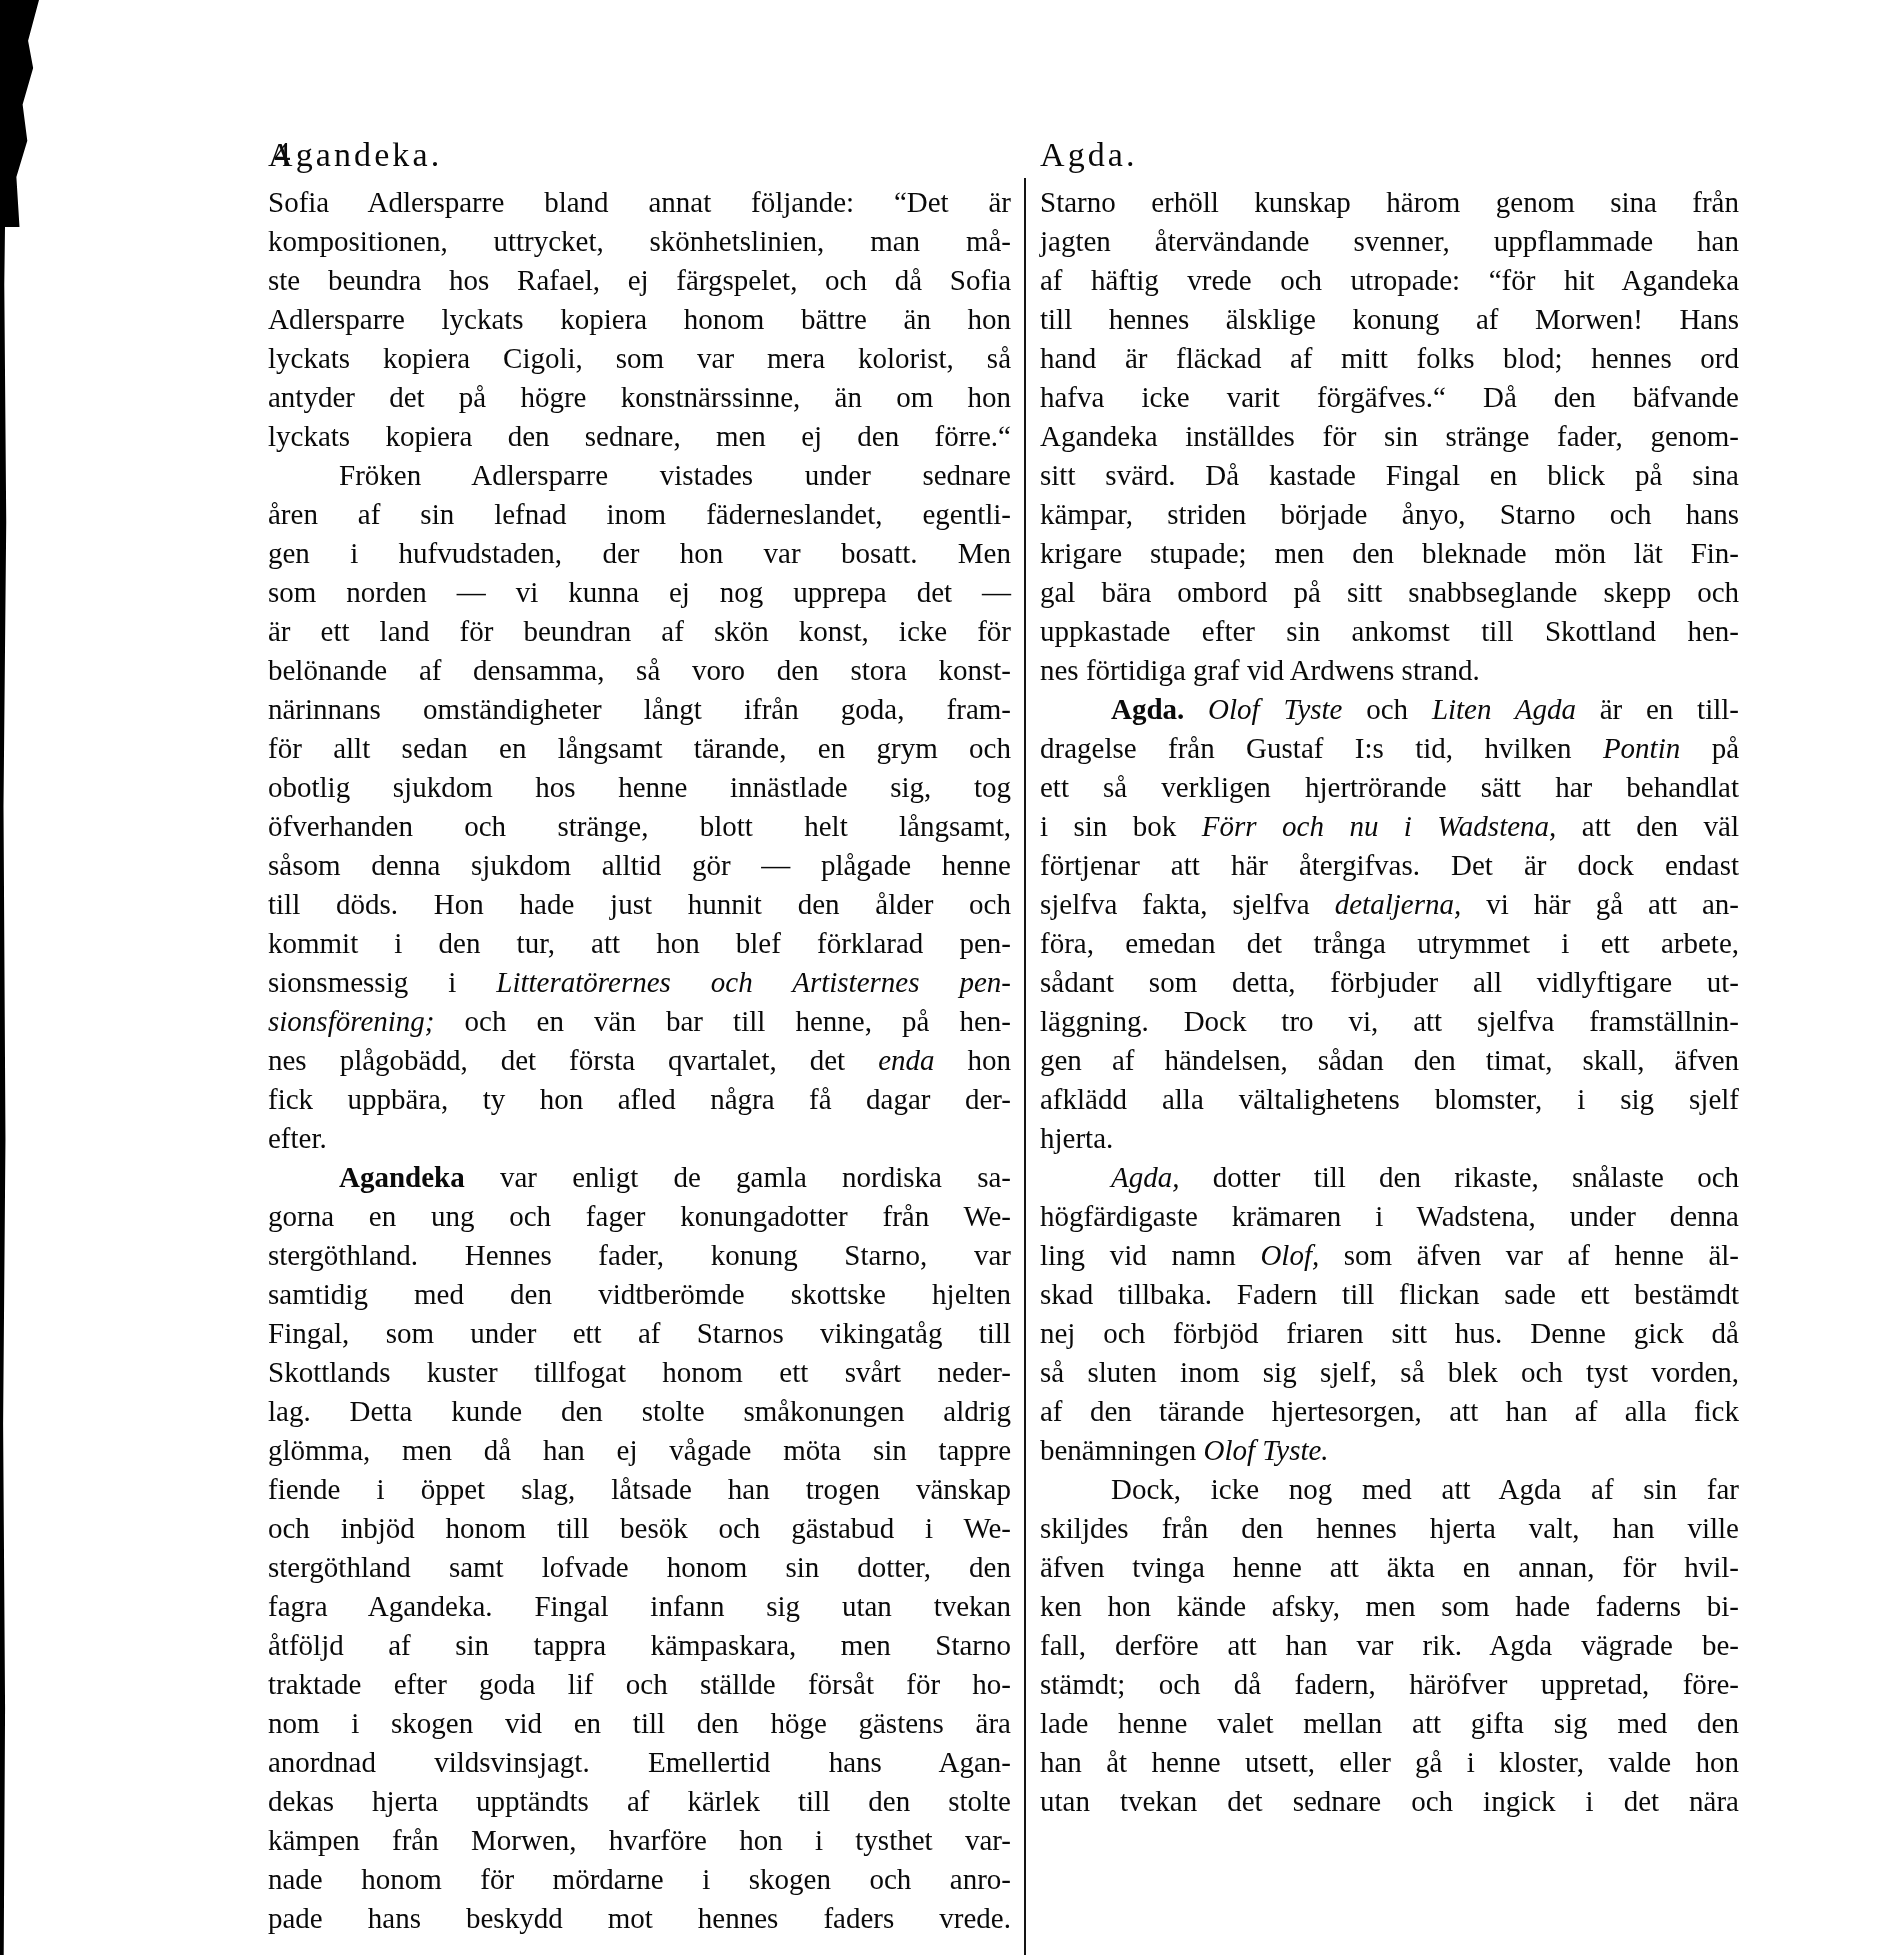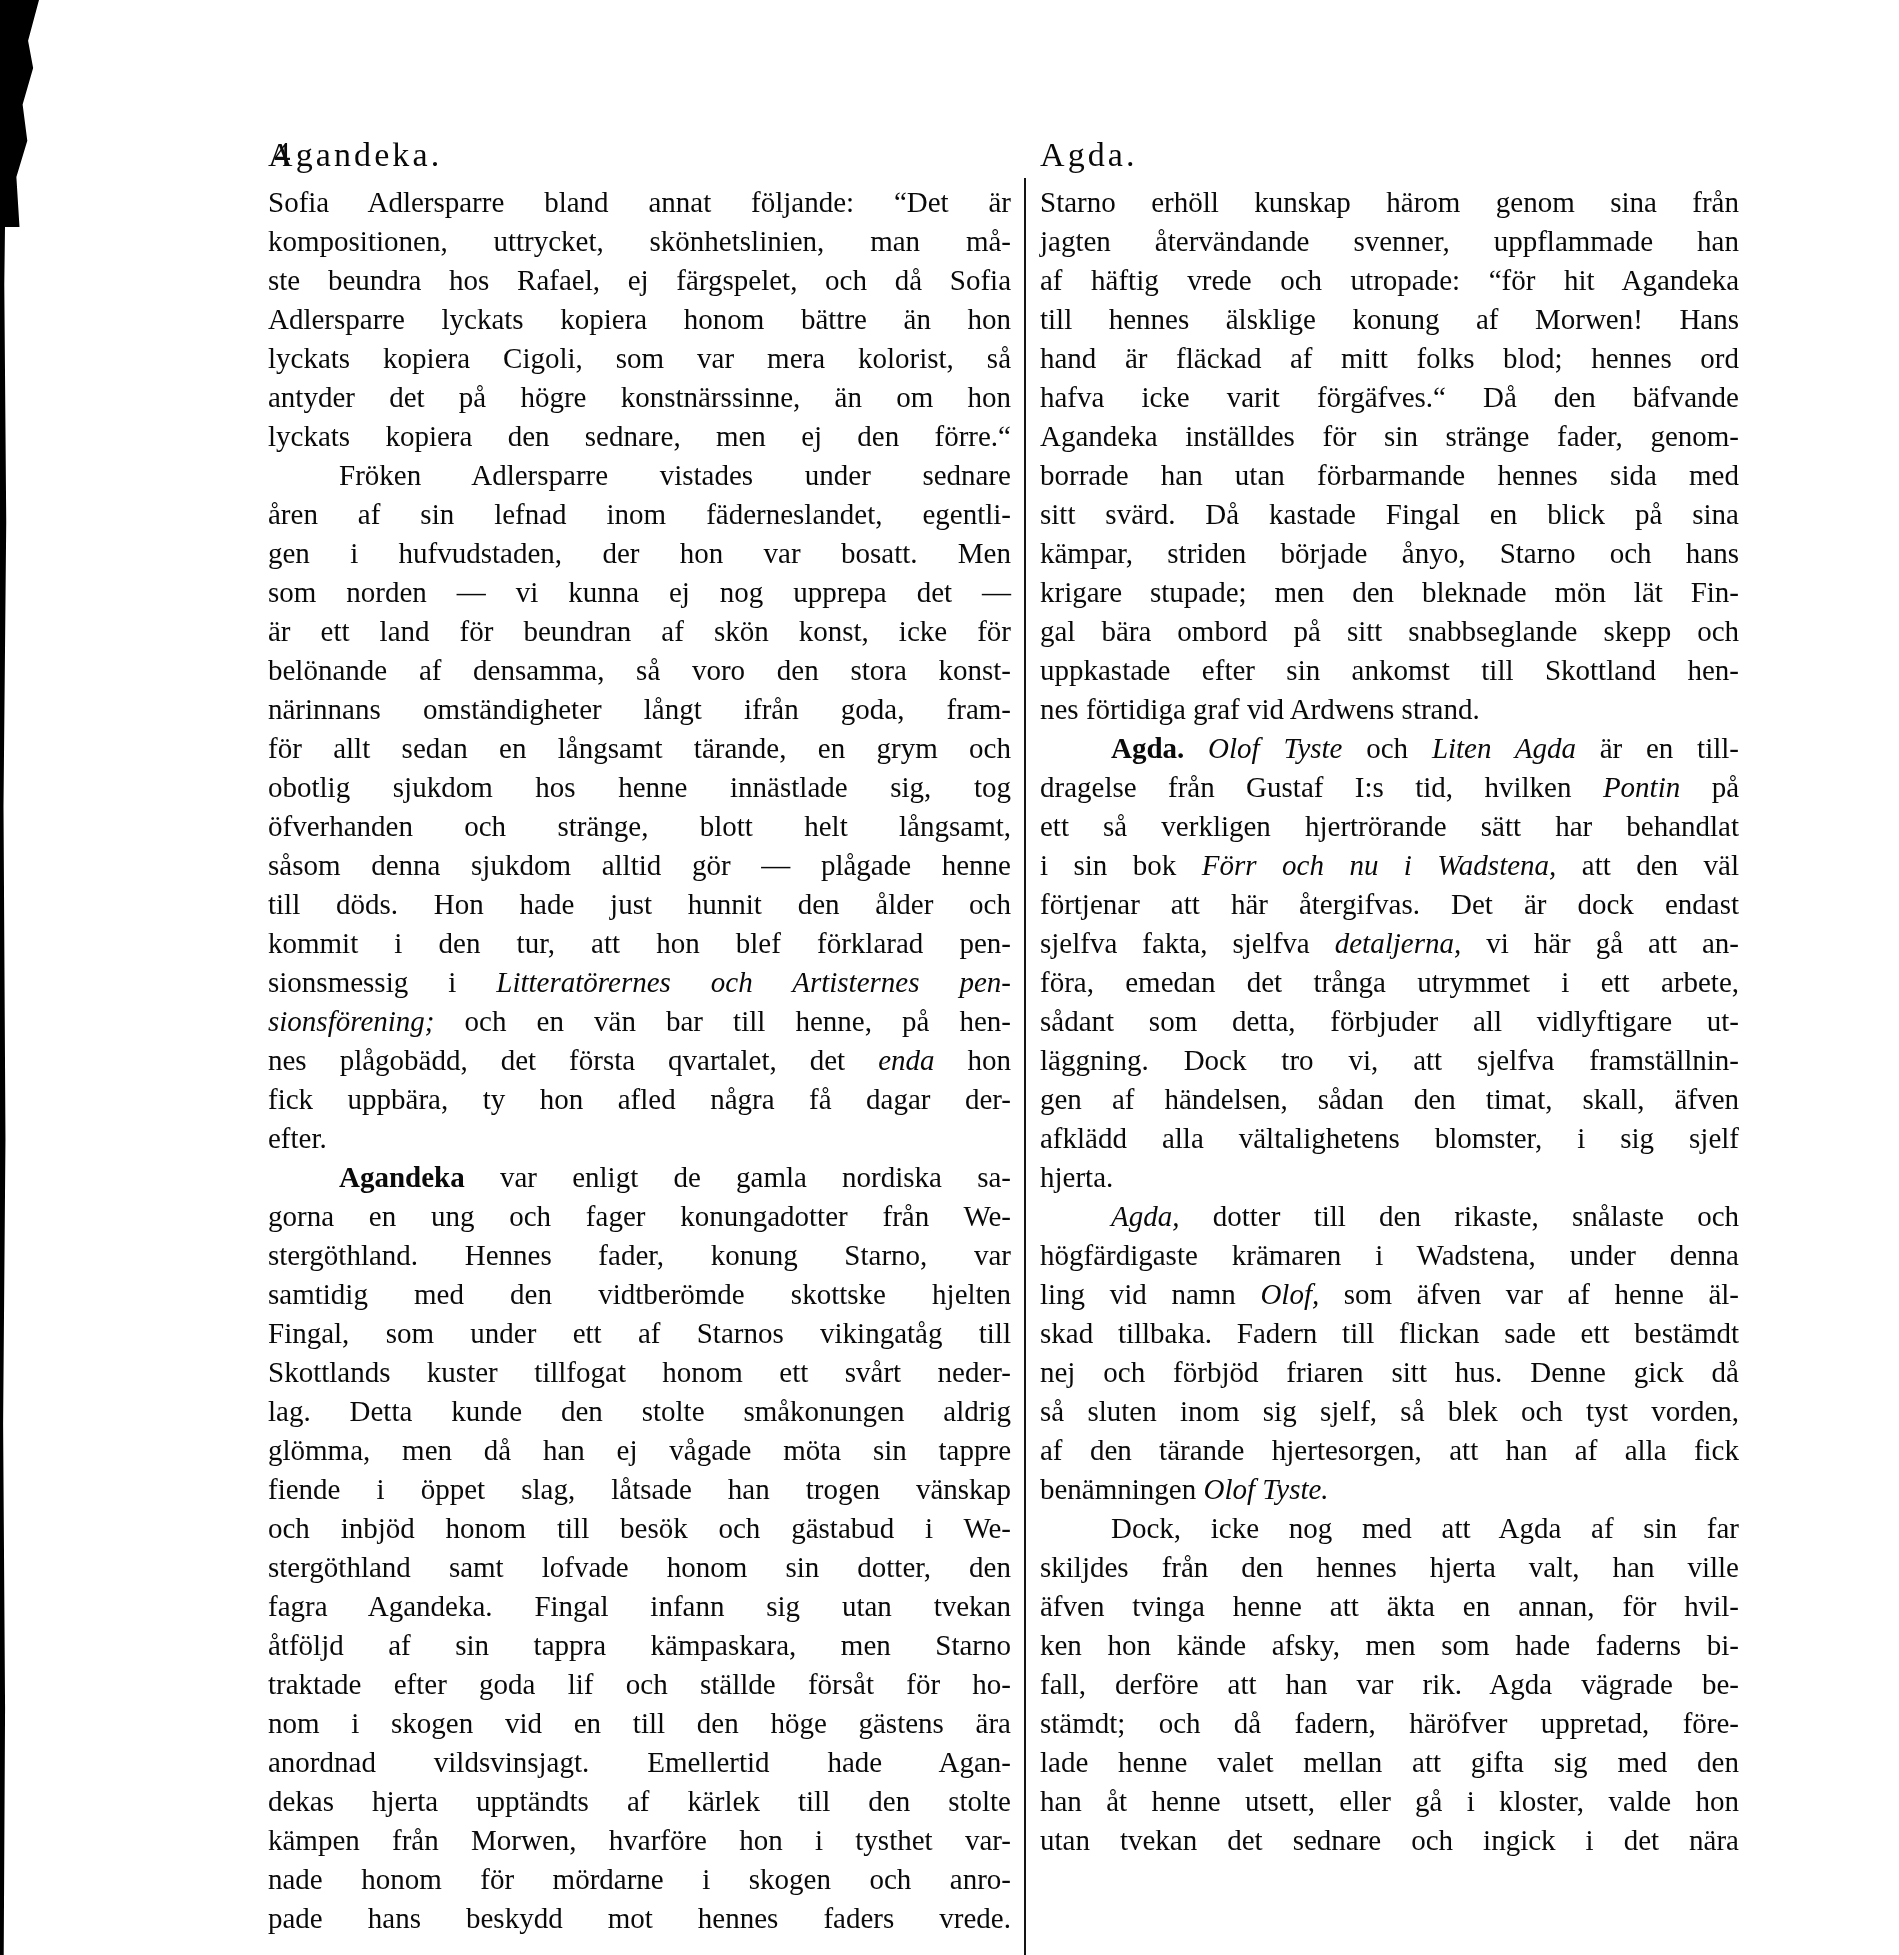--- a/index.html
+++ b/index.html
@@ -128,36 +128,35 @@
       <div class="line"><span>Skottlands kuster tillfogat honom ett svårt neder-</span></div>
       <div class="line"><span>lag. Detta kunde den stolte småkonungen aldrig</span></div>
       <div class="line"><span>glömma, men då han ej vågade möta sin tappre</span></div>
       <div class="line"><span>fiende i öppet slag, låtsade han trogen vänskap</span></div>
       <div class="line"><span>och inbjöd honom till besök och gästabud i We-</span></div>
       <div class="line"><span>stergöthland samt lofvade honom sin dotter, den</span></div>
       <div class="line"><span>fagra Agandeka. Fingal infann sig utan tvekan</span></div>
       <div class="line"><span>åtföljd af sin tappra kämpaskara, men Starno</span></div>
       <div class="line"><span>traktade efter goda lif och ställde försåt för ho-</span></div>
       <div class="line"><span>nom i skogen vid en till den höge gästens ära</span></div>
-      <div class="line"><span>anordnad vildsvinsjagt. Emellertid hade Agan-</span></div>
+      <div class="line"><span>anordnad vildsvinsjagt. Emellertid hans Agan-</span></div>
       <div class="line"><span>dekas hjerta upptändts af kärlek till den stolte</span></div>
       <div class="line"><span>kämpen från Morwen, hvarföre hon i tysthet var-</span></div>
       <div class="line"><span>nade honom för mördarne i skogen och anro-</span></div>
       <div class="line"><span>pade hans beskydd mot hennes faders vrede.</span></div>
       <div class="line"></div>
     </div>
   <div class="column right">
       <div class="line"><span>Starno erhöll kunskap härom genom sina från</span></div>
       <div class="line"><span>jagten återvändande svenner, uppflammade han</span></div>
       <div class="line"><span>af häftig vrede och utropade: “för hit Agandeka</span></div>
       <div class="line"><span>till hennes älsklige konung af Morwen! Hans</span></div>
       <div class="line"><span>hand är fläckad af mitt folks blod; hennes ord</span></div>
       <div class="line"><span>hafva icke varit förgäfves.“ Då den bäfvande</span></div>
       <div class="line"><span>Agandeka inställdes för sin stränge fader, genom-</span></div>
-      <div class="line"><span>borrade han utan förbarmande hennes sida med</span></div>
       <div class="line"><span>sitt svärd. Då kastade Fingal en blick på sina</span></div>
       <div class="line"><span>kämpar, striden började ånyo, Starno och hans</span></div>
       <div class="line"><span>krigare stupade; men den bleknade mön lät Fin-</span></div>
       <div class="line"><span>gal bära ombord på sitt snabbseglande skepp och</span></div>
       <div class="line"><span>uppkastade efter sin ankomst till Skottland hen-</span></div>
       <div class="line end"><span>nes förtidiga graf vid Ardwens strand.</span></div>
       <div class="line indent"><b>Agda.</b><span> </span><i>Olof Tyste</i><span> och </span><i>Liten Agda</i><span> är en till-</span></div>
       <div class="line"><span>dragelse från Gustaf I:s tid, hvilken </span><i>Pontin</i><span> på</span></div>
       <div class="line"><span>ett så verkligen hjertrörande sätt har behandlat</span></div>
       <div class="line"><span>i sin bok </span><i>Förr och nu i Wadstena,</i><span> att den väl</span></div>

